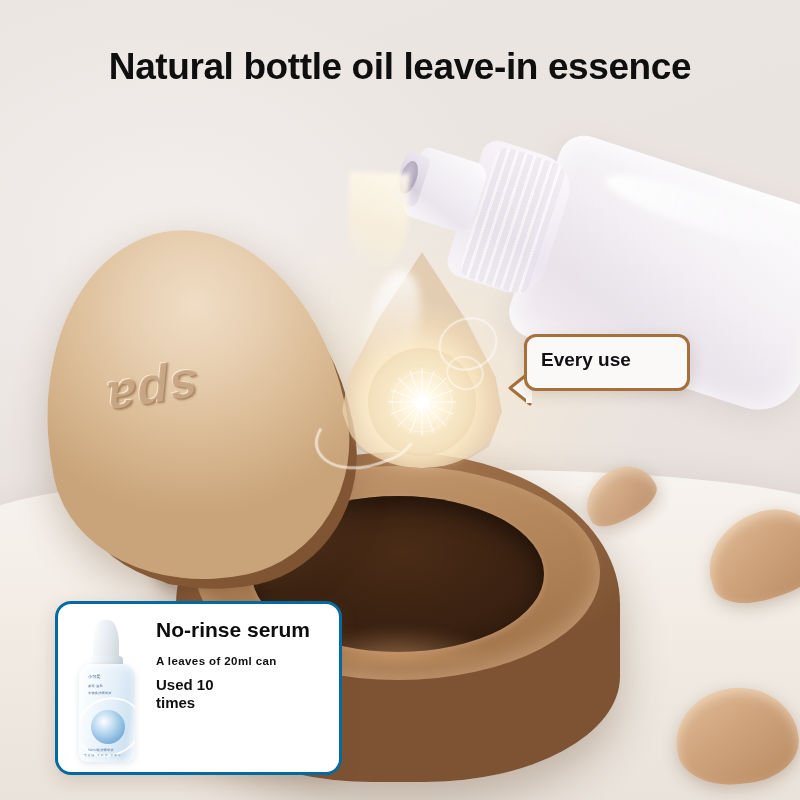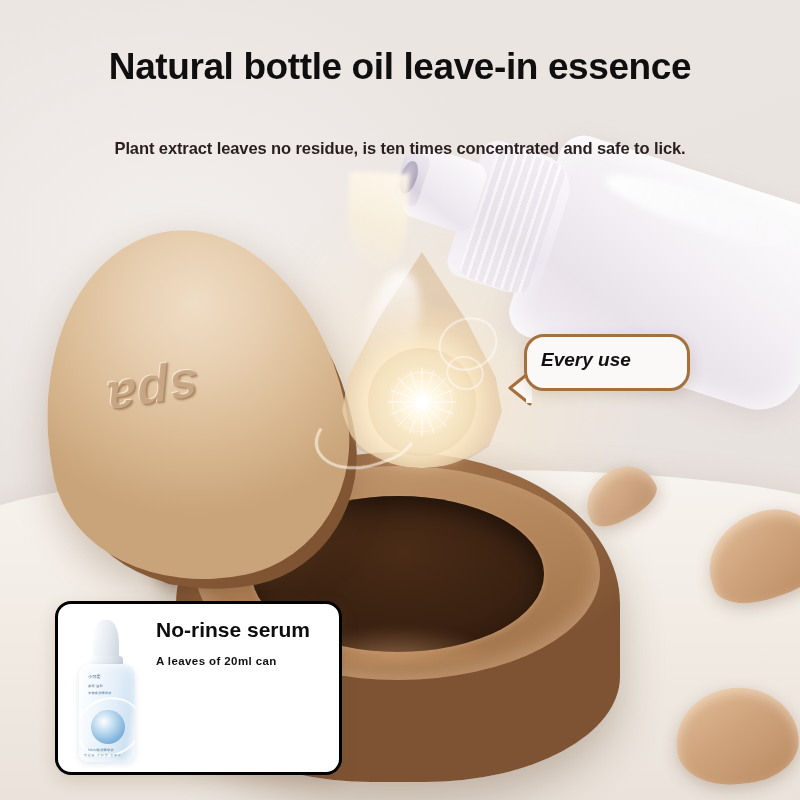--- a/index.html
+++ b/index.html
@@ -299,23 +299,22 @@
 
   
   .callout {
     position: absolute;
     left: 524px; top: 334px;
     width: 166px;
     box-sizing: border-box;
     padding: 11px 12px 12px 14px;
     background: #fbf9f7;
     border: 3px solid #a5703c;
-    border-radius: 20px;
+    border-radius: 12px;
     box-shadow: 0 4px 14px rgba(120,86,52,.18);
-    font-style: italic;
   }
   .callout-tail {
     position: absolute;
     left: 506px; top: 370px;
     width: 0; height: 0;
   }
   .callout-tail svg { display: block; }
   .callout-line1 {
     font-size: 19px;
     font-weight: 700;
@@ -337,21 +336,21 @@
     line-height: 1.2;
   }
 
   
   .product-card {
     position: absolute;
     left: 55px; top: 601px;
     width: 287px; height: 174px;
     box-sizing: border-box;
     background: #ffffff;
-    border: 3px solid #000000;
+    border: 3px solid #0369a1;
     border-radius: 16px;
     box-shadow: 0 6px 18px rgba(120,86,52,.20);
     display: flex;
     align-items: flex-start;
     overflow: hidden;
   }
   .pc-bottle-wrap {
     position: relative;
     width: 96px;
     height: 100%;
@@ -542,21 +541,20 @@
     <div class="pb-hi"></div>
     <div class="pb-shoulder"></div>
     <div class="pb-rings"></div>
     <div class="pb-neck"></div>
     <div class="pb-tip"></div>
     <div class="pb-mouth"></div>
     <div class="pb-stream"></div>
   </div>
 
   <div class="headline">Natural bottle oil leave-in essence</div>
-  <div class="subhead">Plant extract leaves no residue, is ten times concentrated and safe to lick.</div>
 
   <div class="callout-tail">
     <svg width="26" height="36" viewBox="0 0 26 36">
       <path d="M24 2 L4 18 L24 34" fill="#fbf9f7" stroke="#a5703c" stroke-width="3" stroke-linejoin="round" stroke-linecap="round"></path>
       <rect x="20" y="3" width="7" height="30" fill="#fbf9f7"></rect>
     </svg>
   </div>
   <div class="callout">
     <div class="callout-line1">Every use</div>
   </div>
@@ -573,16 +571,17 @@
           <div class="serum-txt serum-l1">柔顺·温和</div>
           <div class="serum-txt serum-l2">宠物免洗精华液</div>
           <div class="serum-txt serum-l3">50ml免洗精华液</div>
           <div class="serum-foot">无硅油  不刺激  易吸收</div>
         </div>
       </div>
     </div>
     <div class="pc-text">
       <div class="pc-title">No-rinse serum</div>
       <div class="pc-sub">A leaves of 20ml can</div>
+      <div class="pc-used">Used 10<br>times</div>
     </div>
   </div>
 
 </div>
 
 </body></html>

